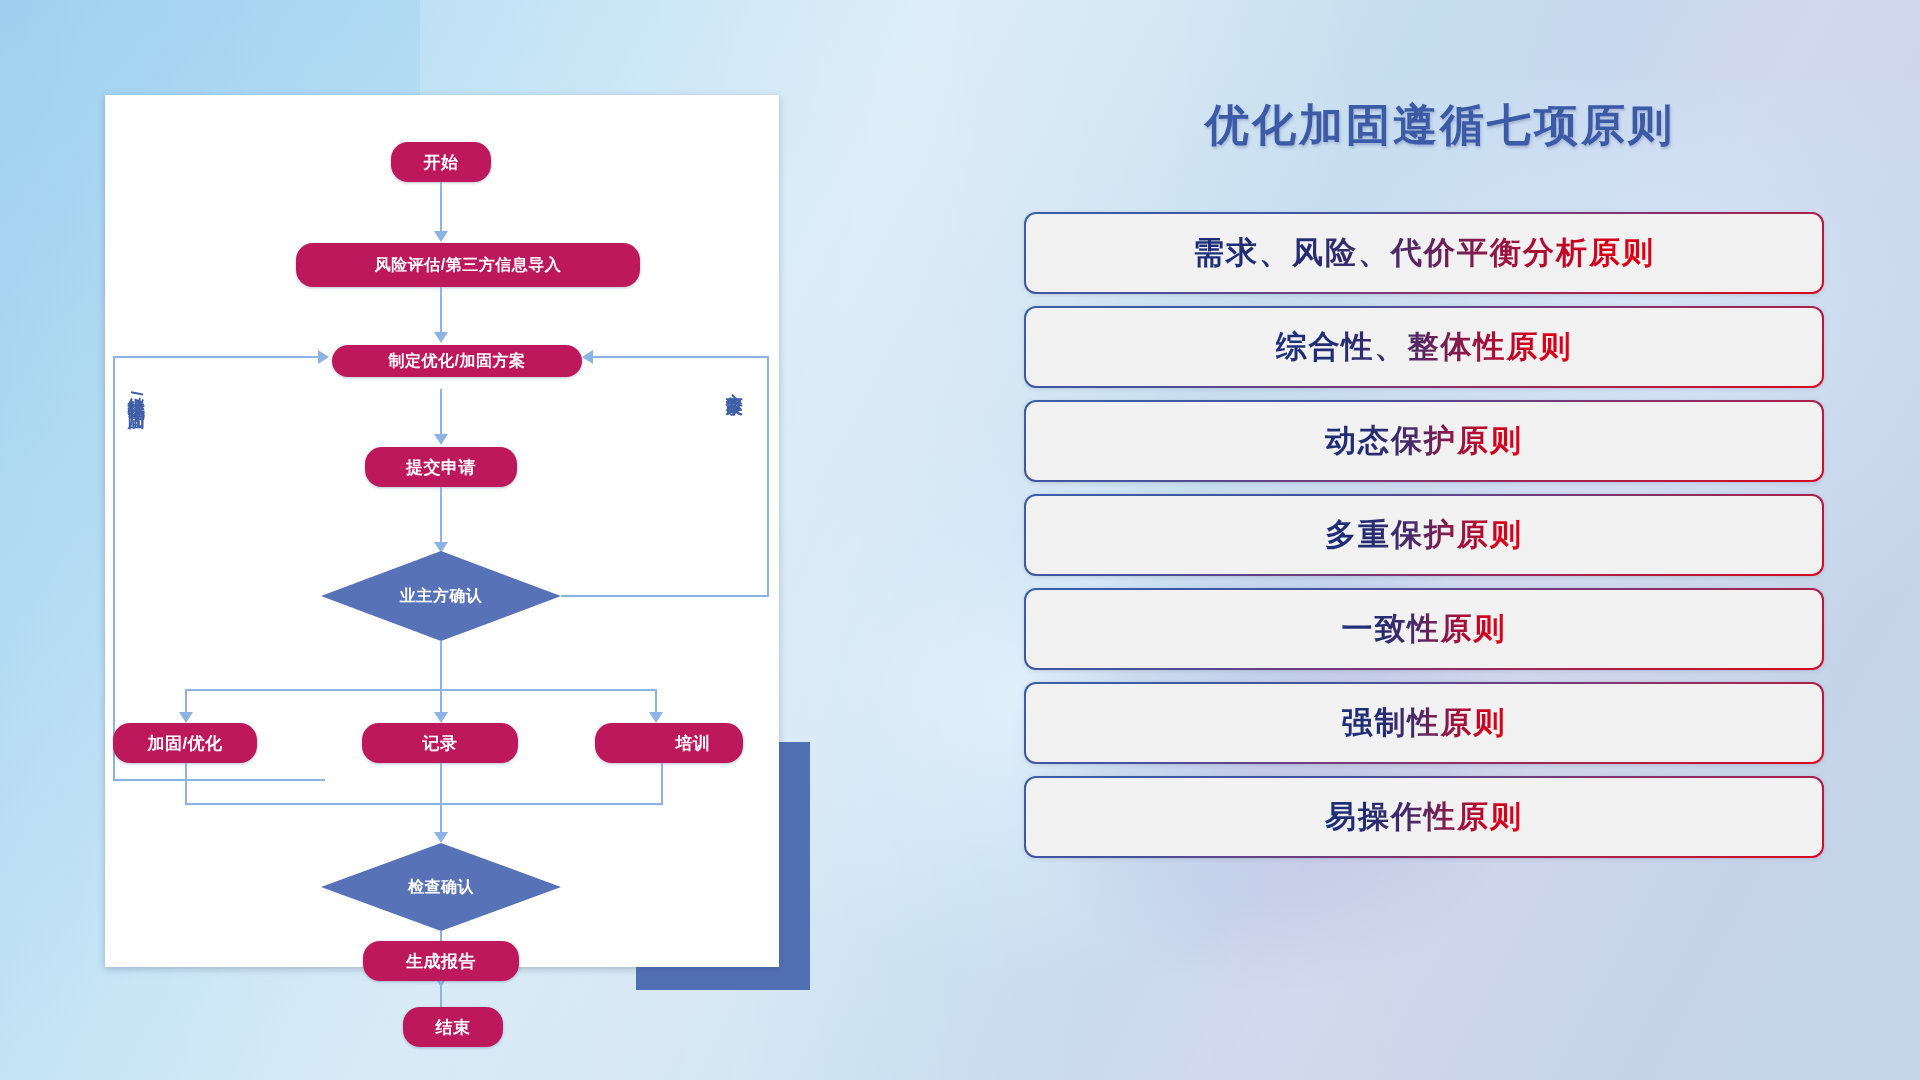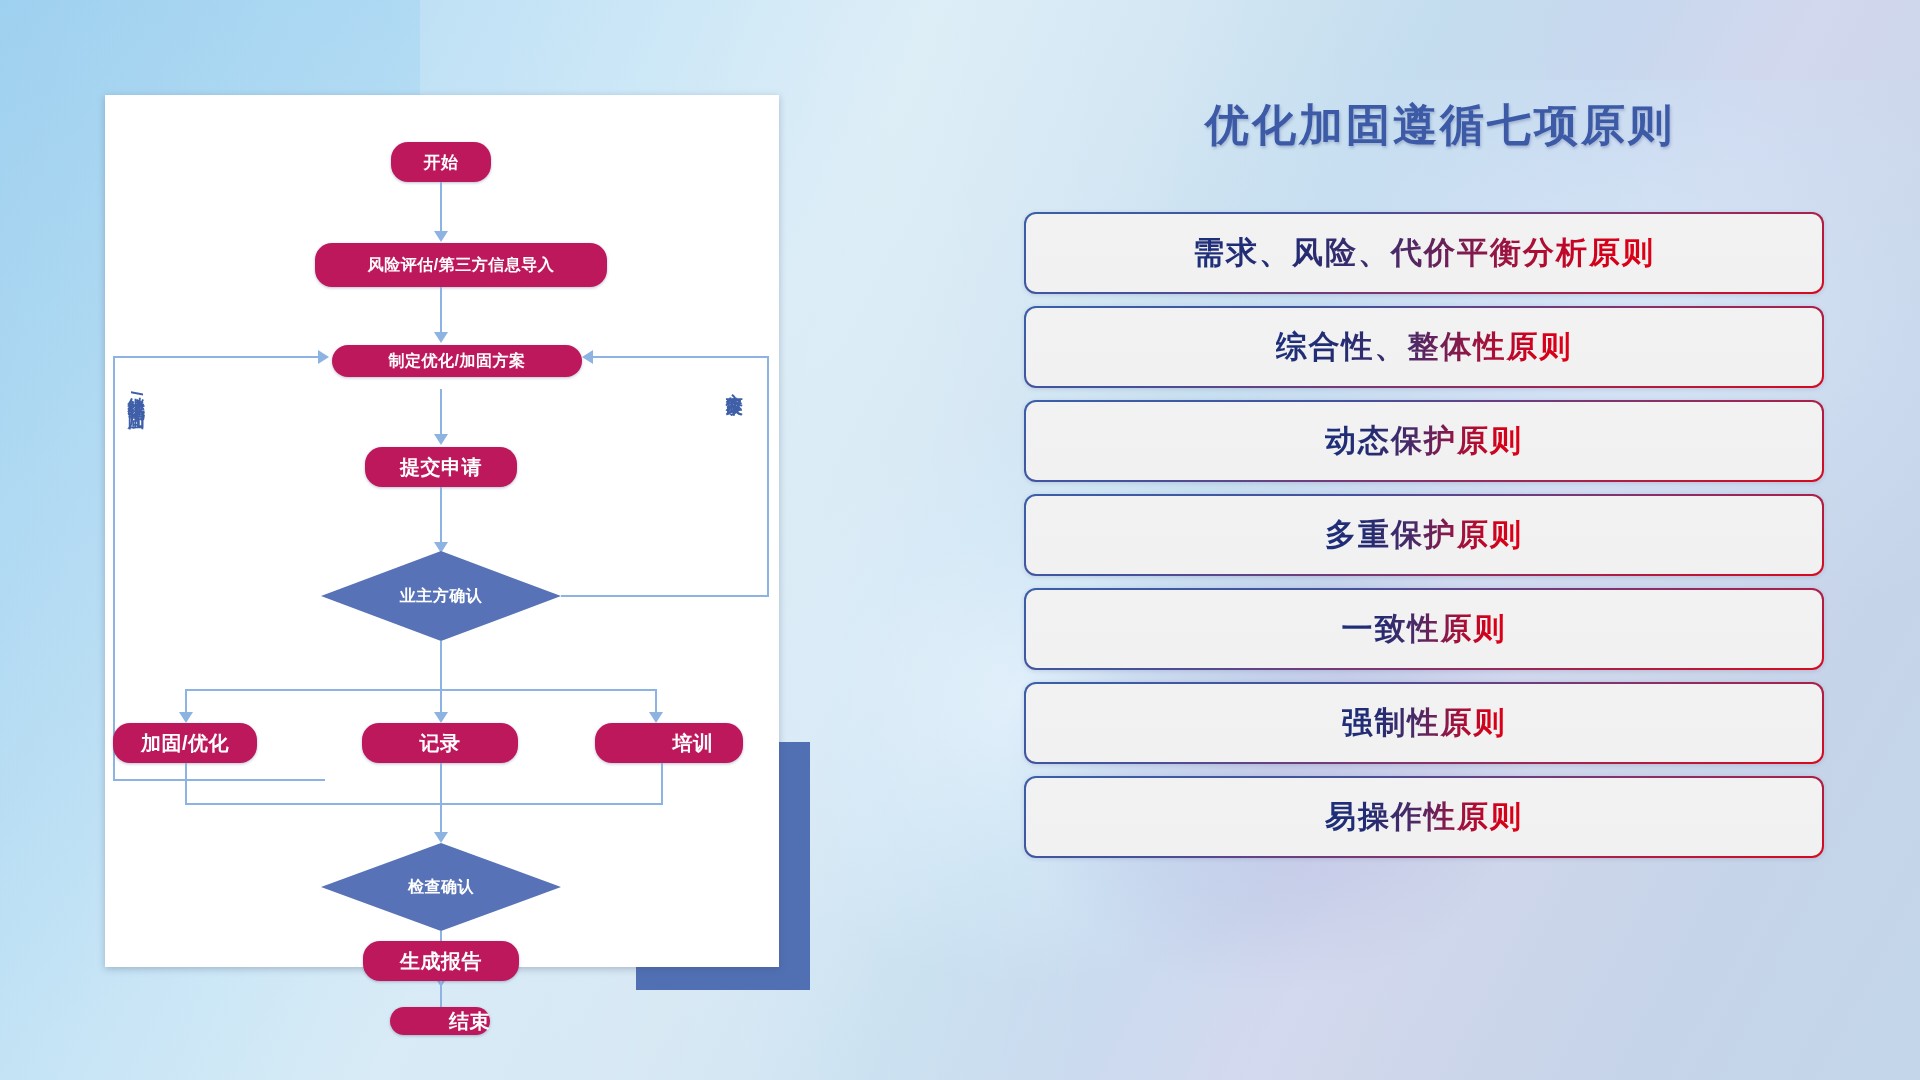--- a/index.html
+++ b/index.html
@@ -185,21 +185,21 @@
     letter-spacing: 2px;
     background-image: linear-gradient(95deg,
         #1e2f7a 0%, #232c72 22%, #4b2a67 45%, #9c1340 68%, #d4001a 88%, #de0015 100%);
     -webkit-background-clip: text;
     background-clip: text;
     color: transparent;
     -webkit-text-fill-color: transparent;
   }
 
   .n-start   { font-size: 17px; }
-  .n-mid     { font-size: 20px; }
+  .n-mid     { font-size: 17px; }
 </style>
 </head>
 <body>
 
 <div class="bg-base"></div>
 <div class="bg-glow-4"></div>
 <div class="bg-glow-3"></div>
 <div class="bg-glow-1"></div>
 <div class="bg-glow-2"></div>
 <div class="bg-sheen"></div>
@@ -209,21 +209,21 @@
 <div class="flow-card">
   <div class="flow-inner">
 
     <div class="node n-start" style="left:286px; top:47px; width:100px; height:40px;">
       <span>开始</span>
     </div>
 
     <div class="conn v" style="left:335px; top:87px; height:52px;"></div>
     <div class="arrow down" style="left:329px; top:136px;"></div>
 
-    <div class="node" style="left:210px; top:148px; width:292px; height:44px;">
+    <div class="node" style="left:191px; top:148px; width:344px; height:44px;">
       <span>风险评估/第三方信息导入</span>
     </div>
 
     <div class="conn v" style="left:335px; top:192px; height:48px;"></div>
     <div class="arrow down" style="left:329px; top:237px;"></div>
 
     <div class="node" style="left:227px; top:250px; width:250px; height:32px;">
       <span>制定优化/加固方案</span>
     </div>
 
@@ -296,21 +296,21 @@
     <div class="conn v" style="left:335px; top:836px; height:48px;"></div>
     <div class="arrow down" style="left:329px; top:881px;"></div>
 
     <div class="node n-mid" style="left:258px; top:846px; width:156px; height:40px;">
       <span>生成报告</span>
     </div>
 
     <div class="conn v" style="left:335px; top:886px; height:30px;"></div>
     <div class="arrow down" style="left:329px; top:913px;"></div>
 
-    <div class="node n-mid" style="left:285px; top:912px; width:100px; height:28px;justify-content:flex-end;">
+    <div class="node n-mid" style="left:298px; top:912px; width:100px; height:40px;">
       <span>结束</span>
     </div>
 
   </div>
 </div>
 
 <div class="panel">
   <div class="panel-title">优化加固遵循七项原则</div>
 
   <div class="principle-list">

